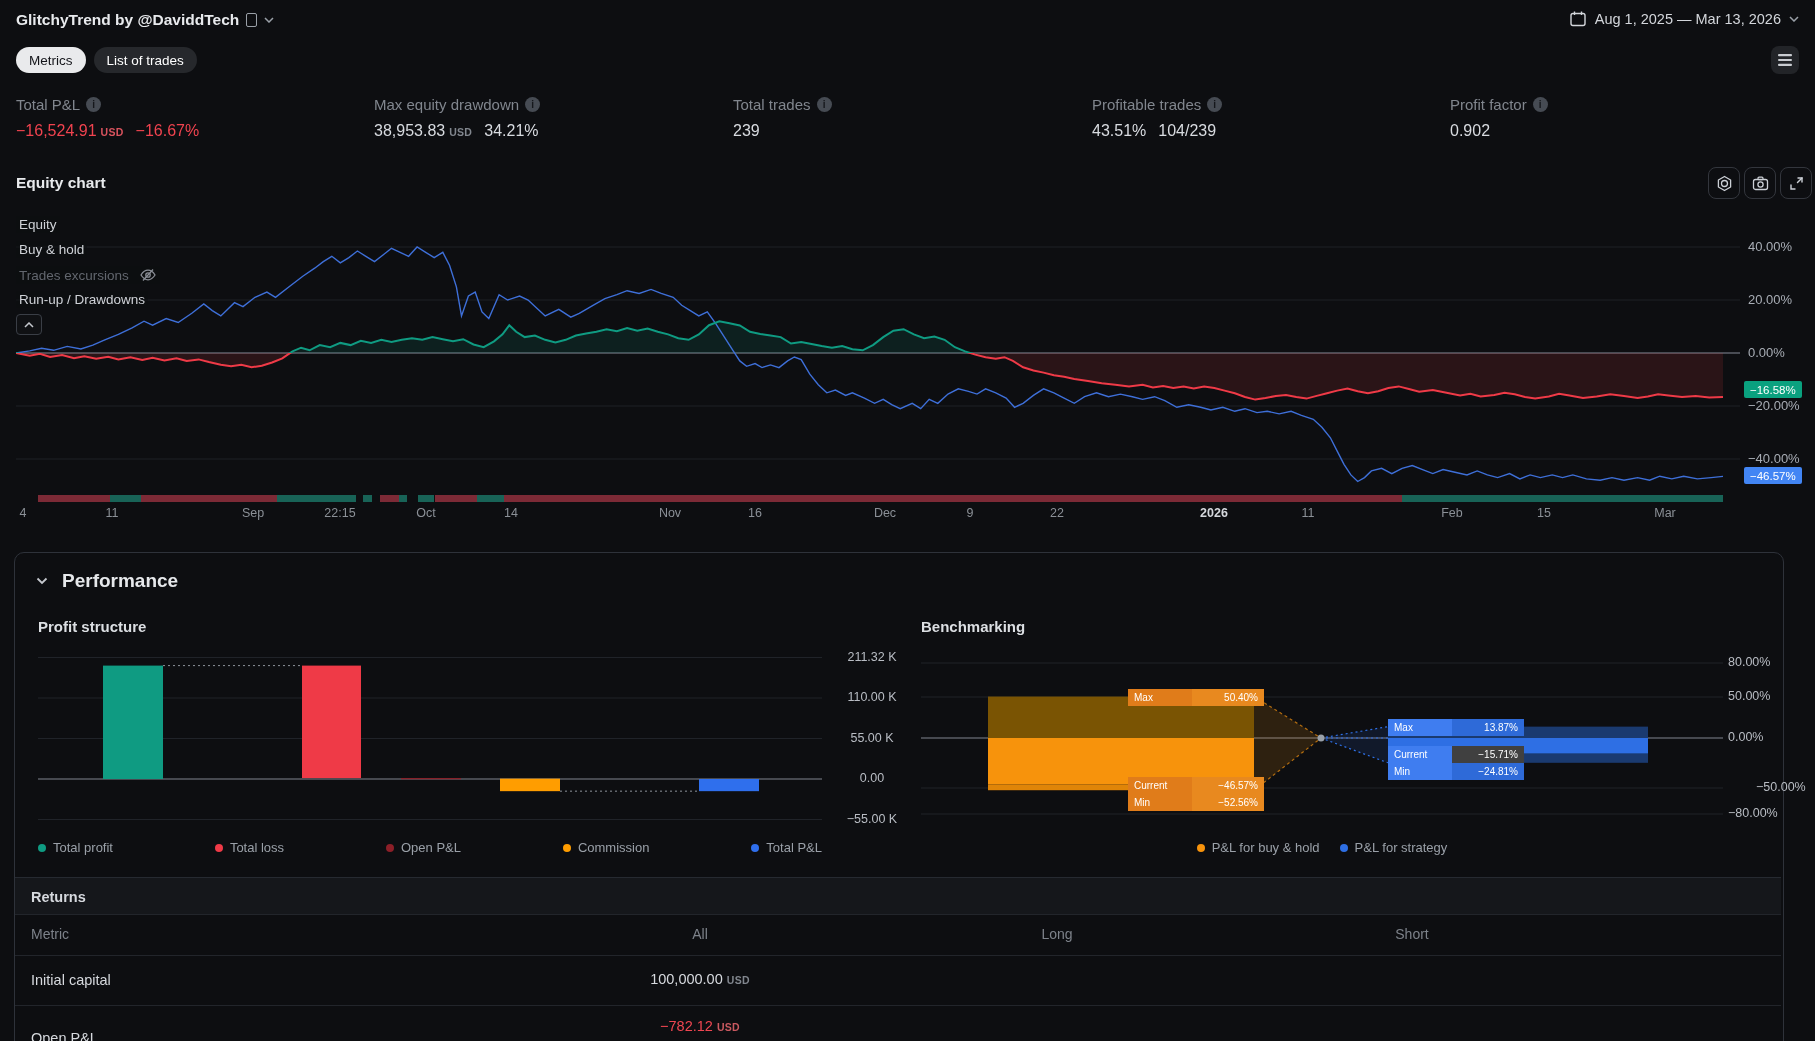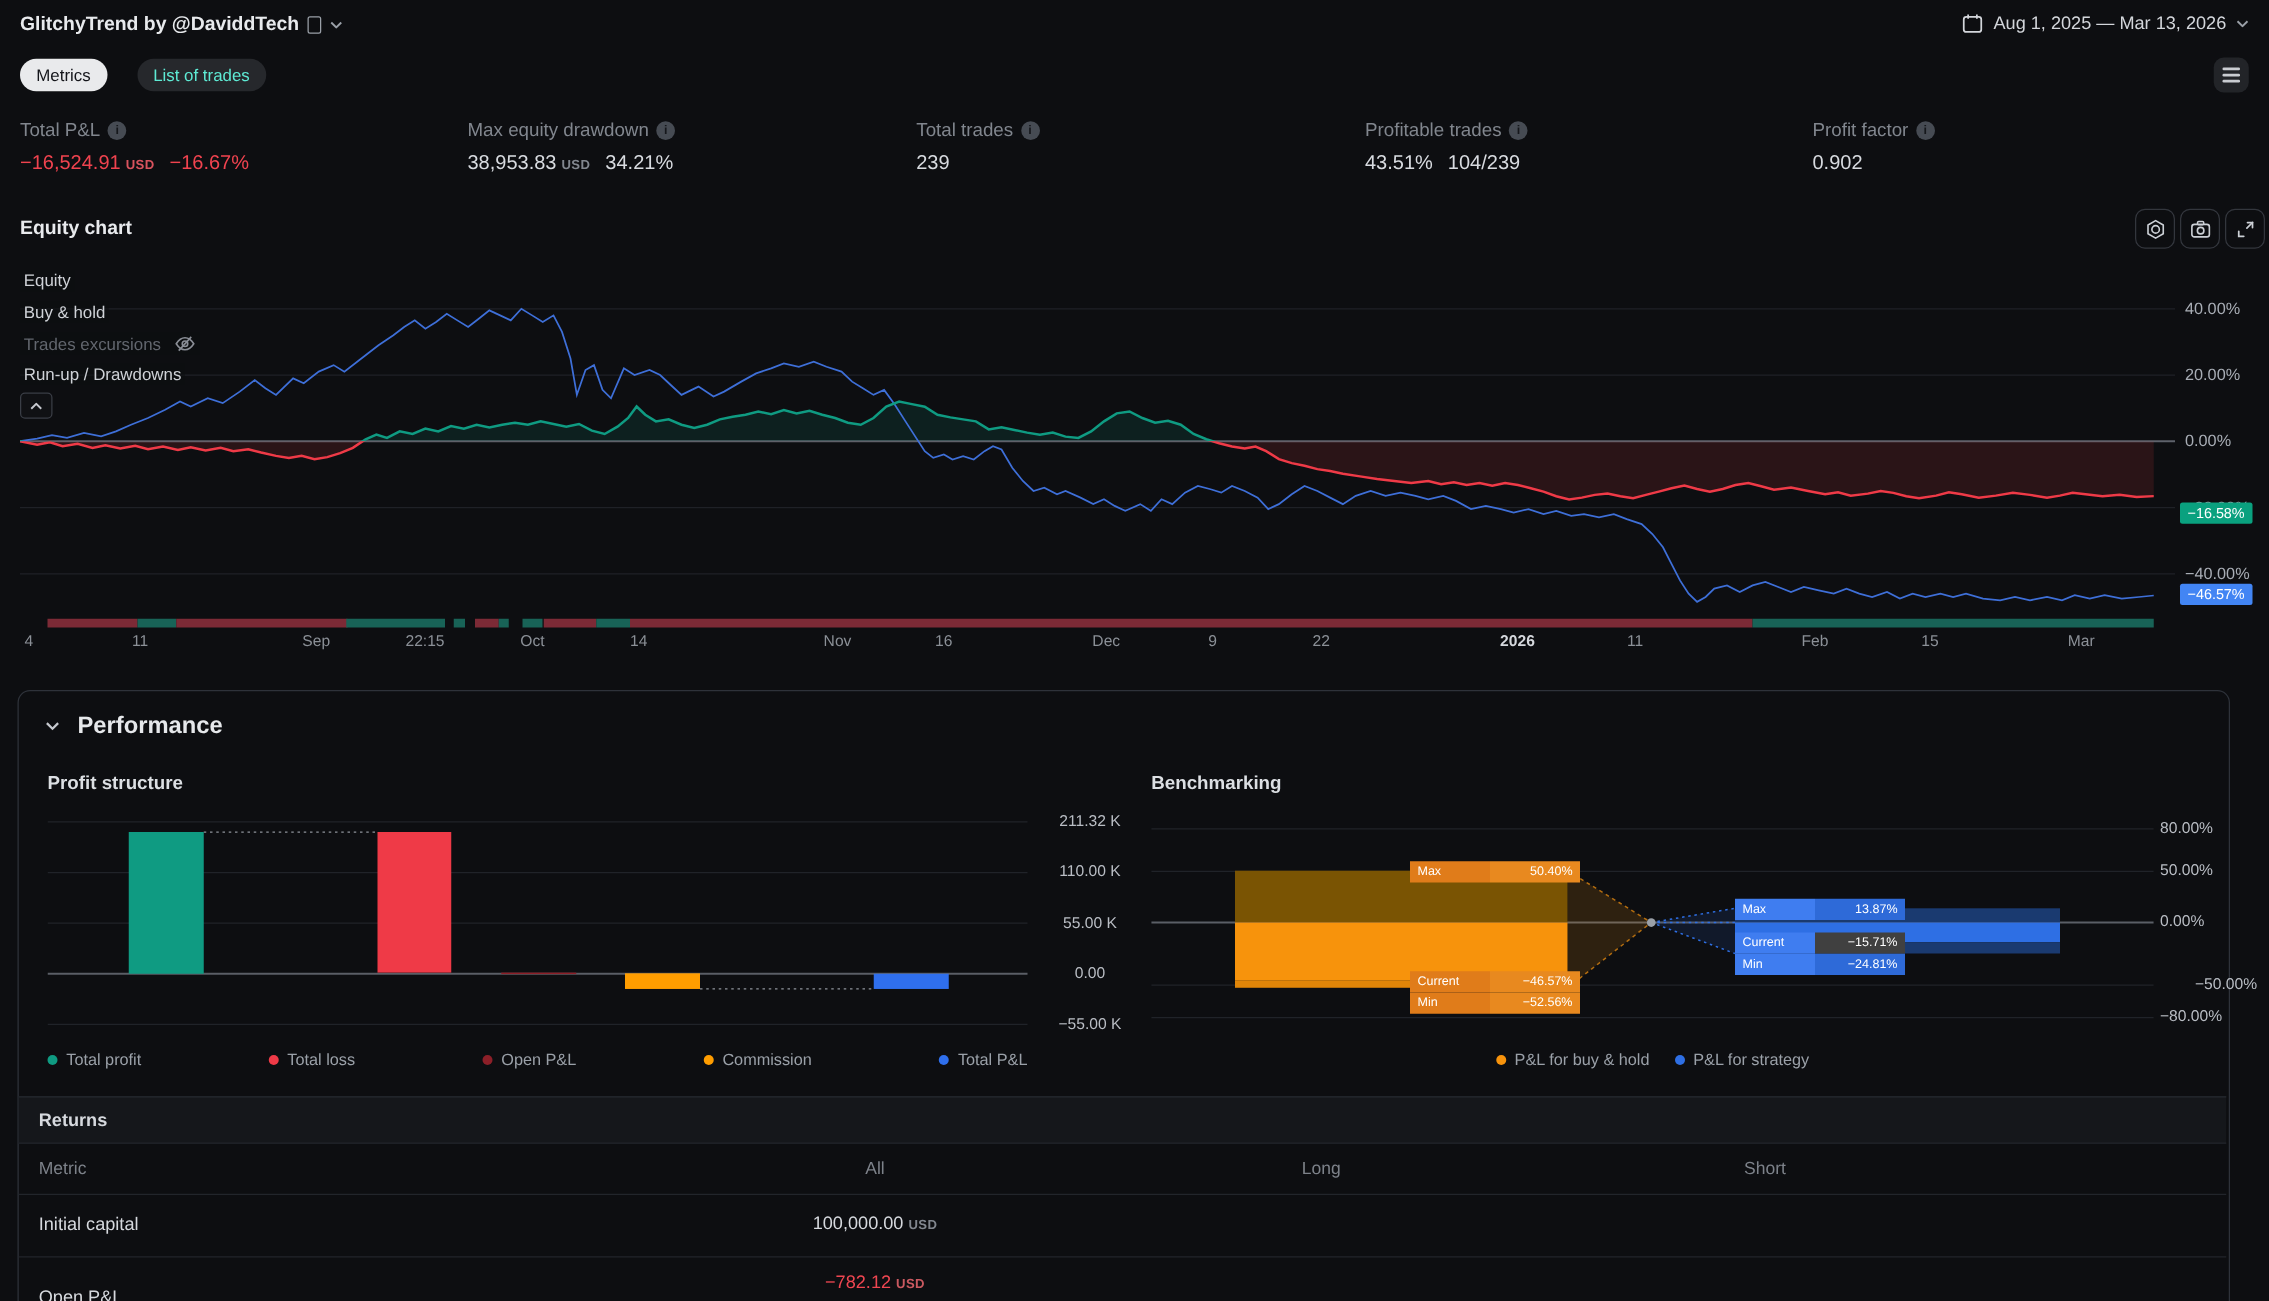--- a/index.html
+++ b/index.html
@@ -4,24 +4,24 @@
 <style>
   html,body{margin:0;padding:0;width:1815px;height:1041px;overflow:hidden;background:#0d0e11;
     font-family:"Liberation Sans",sans-serif;-webkit-font-smoothing:antialiased;}
   .abs{position:absolute;}
   body{position:relative;color:#d6d9de;}
   
   .page-title{left:16px;top:11px;font-size:15.5px;font-weight:bold;color:#e8eaed;display:flex;align-items:center;gap:7px;}
   .tofu{display:inline-block;width:9px;height:12px;border:1.5px solid #9aa0a8;border-radius:2px;}
   .daterange{right:16px;top:10px;display:flex;align-items:center;gap:8px;font-size:14.5px;color:#d3d6db;cursor:pointer;}
   
-  .tabs{left:16px;top:47px;display:flex;gap:24px;}
+  .tabs{left:16px;top:47px;display:flex;gap:8px;}
   .pill{height:26px;border-radius:14px;padding:0 13px;font-size:13.5px;display:flex;align-items:center;cursor:pointer;}
   .pill.active{background:#e9eaec;color:#14151a;}
-  .pill.inactive{background:#26282c;color:#5eead4;}
+  .pill.inactive{background:#26282c;color:#ffffff;}
   .sq-btn{width:28px;height:28px;border-radius:8px;background:#222428;display:flex;align-items:center;justify-content:center;cursor:pointer;}
   
   .metric{top:96px;width:340px;}
   .metric .lbl{font-size:15px;color:#81868e;display:flex;align-items:center;gap:6px;}
   .metric .val{margin-top:9px;font-size:16px;color:#d8dbe0;display:flex;align-items:baseline;gap:4px;}
   .metric .unit{font-size:10.5px;color:#81868e;font-weight:bold;letter-spacing:.3px;}
   .metric .extra{margin-left:8px;}
   .neg, .neg .unit{color:#f0434f !important;}
   .neg .unit{color:#d9535e !important;}
   .info{width:15px;height:15px;border-radius:50%;background:#464b53;color:#15171b;font-size:10px;font-weight:bold;
@@ -219,21 +219,21 @@
 </div>
 
 <div id="eq-ylabels">
     <div class="abs eq-ylab" style="left:1748px;top:239px;">40.00%</div>
     <div class="abs eq-ylab" style="left:1748px;top:292px;">20.00%</div>
     <div class="abs eq-ylab" style="left:1748px;top:345px;">0.00%</div>
     <div class="abs eq-ylab" style="left:1748px;top:398px;">−20.00%</div>
     <div class="abs eq-ylab" style="left:1748px;top:451px;">−40.00%</div>
   </div>
 <div id="eq-badges">
-    <div class="abs eq-badge" style="top:402px;background:#0aa17f;">−16.58%</div>
+    <div class="abs eq-badge" style="top:381px;background:#0aa17f;">−16.58%</div>
     <div class="abs eq-badge" style="top:467.4105px;background:#4285f4;">−46.57%</div>
   </div>
 <div id="eq-strip" class="abs" style="left:16px;top:495px;width:1707px;height:7px;">
     <div class="abs" style="left:22px;top:0;width:72px;height:7px;background:#7c2a36;"></div>
     <div class="abs" style="left:94px;top:0;width:31px;height:7px;background:#186357;"></div>
     <div class="abs" style="left:125px;top:0;width:137px;height:7px;background:#7c2a36;"></div>
     <div class="abs" style="left:261px;top:0;width:79px;height:7px;background:#186357;"></div>
     <div class="abs" style="left:347px;top:0;width:9px;height:7px;background:#186357;"></div>
     <div class="abs" style="left:364px;top:0;width:19px;height:7px;background:#7c2a36;"></div>
     <div class="abs" style="left:383px;top:0;width:8px;height:7px;background:#186357;"></div>

